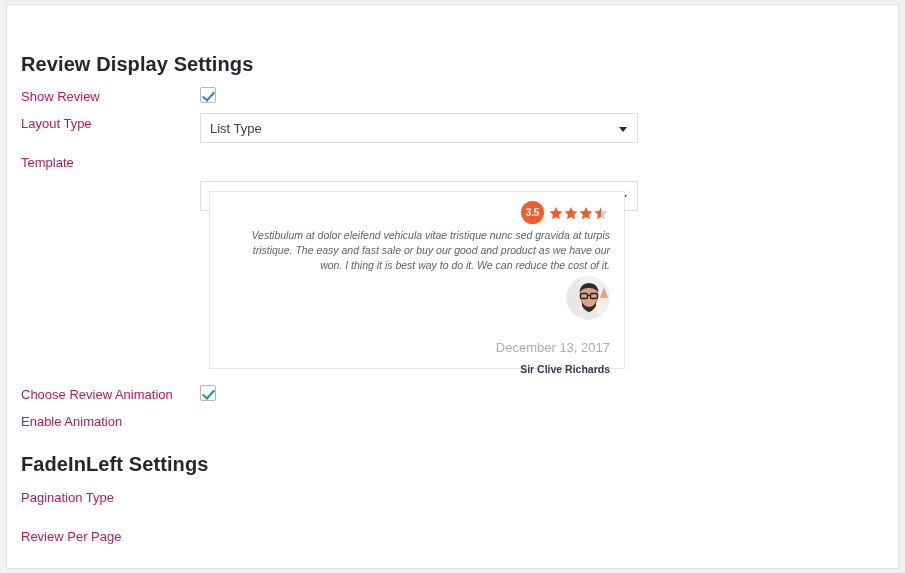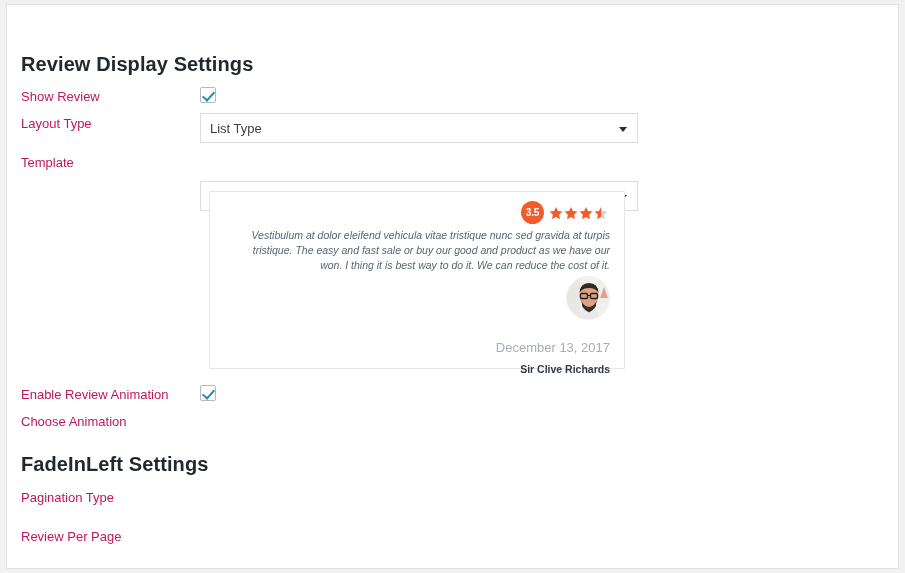--- a/index.html
+++ b/index.html
@@ -258,26 +258,26 @@
           <rect x="13.5" y="16.5" width="7" height="5" rx="1.2" fill="none" stroke="#23201d" stroke-width="1.4"></rect>
           <rect x="23.5" y="16.5" width="7" height="5" rx="1.2" fill="none" stroke="#23201d" stroke-width="1.4"></rect>
           <line x1="20.5" y1="18.5" x2="23.5" y2="18.5" stroke="#23201d" stroke-width="1.2"></line>
         </svg>
       </div>
 
       <div class="reviewer-name">Sir Clive Richards</div>
       <div class="reviewer-date">December 13, 2017</div>
     </div>
 
-    <div class="field-label" style="top:382px">Enable Review Animation</div>
+    <div class="field-label" style="top:382px">Choose Review Animation</div>
     <div class="ctl" style="top:380px">
       <span class="cb"></span>
     </div>
 
-    <div class="field-label" style="top:409px">Choose Animation</div>
+    <div class="field-label" style="top:409px">Enable Animation</div>
 
     <div class="section-title" id="sec-pagination">FadeInLeft Settings</div>
 
     <div class="field-label" style="top:485px">Pagination Type</div>
 
     <div class="field-label" style="top:524px">Review Per Page</div>
 
   </div>
 </div>
 

